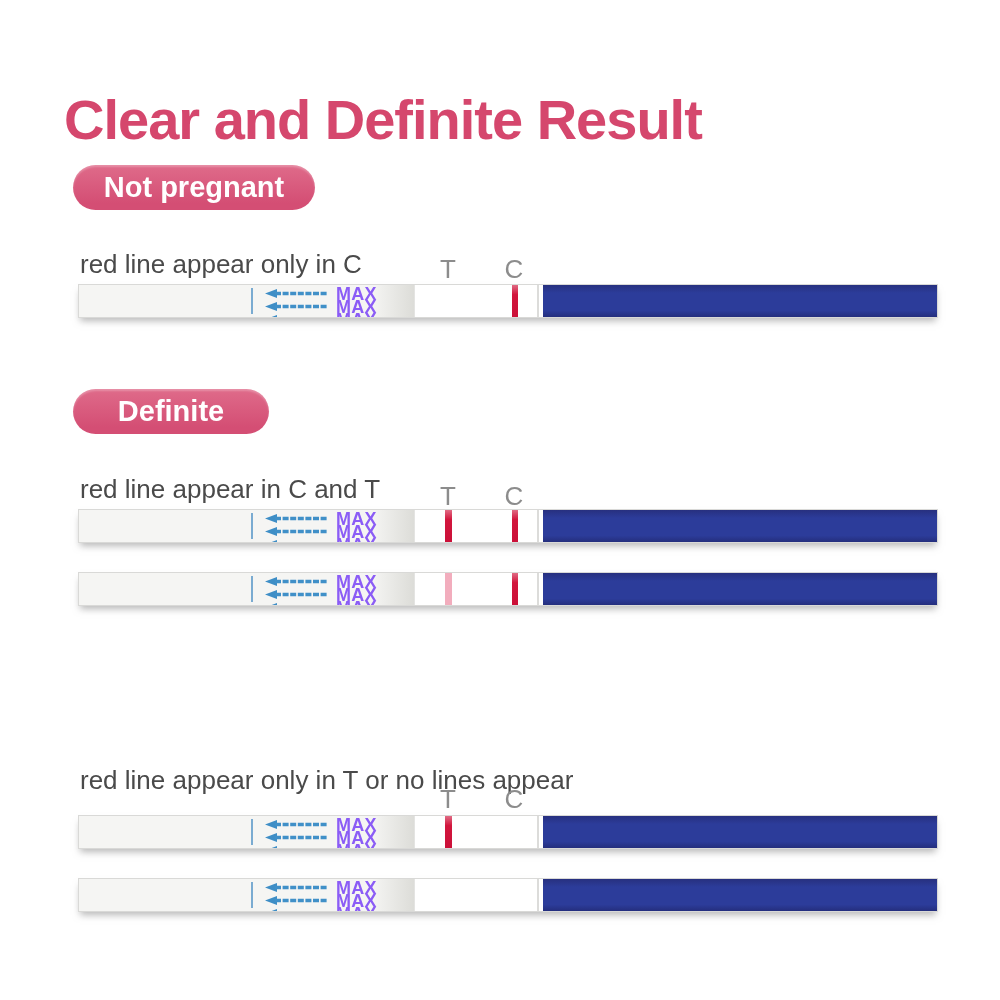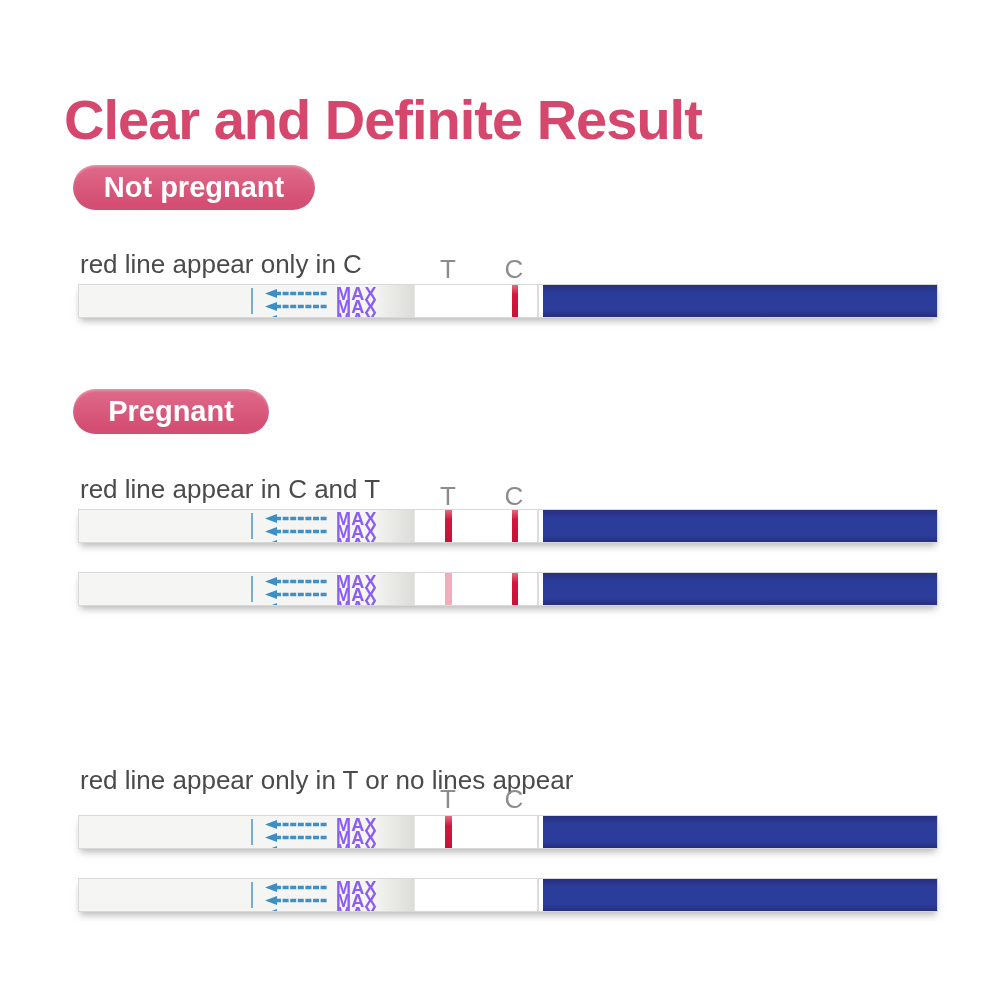--- a/index.html
+++ b/index.html
@@ -122,21 +122,21 @@
 
       <div class="line c-line line-strong"></div>
     </div>
     <div class="seam"></div>
     <div class="handle"></div>
   </div>
     </div>
 </div>
 
 <div class="section" id="section-1">
-  <div class="badge">Pregnant</div>
+  <div class="badge">Definite</div>
   <p class="desc">red line appear in C and T</p>
   <div class="tc-labels">
     <span class="tc tc-t">T</span>
     <span class="tc tc-c">C</span>
   </div>
   <div class="strips">
       <div class="strip">
     <div class="vline"></div>
     <div class="max-row max-row-1">
       <svg class="max-arrow" viewBox="0 0 62 9">

